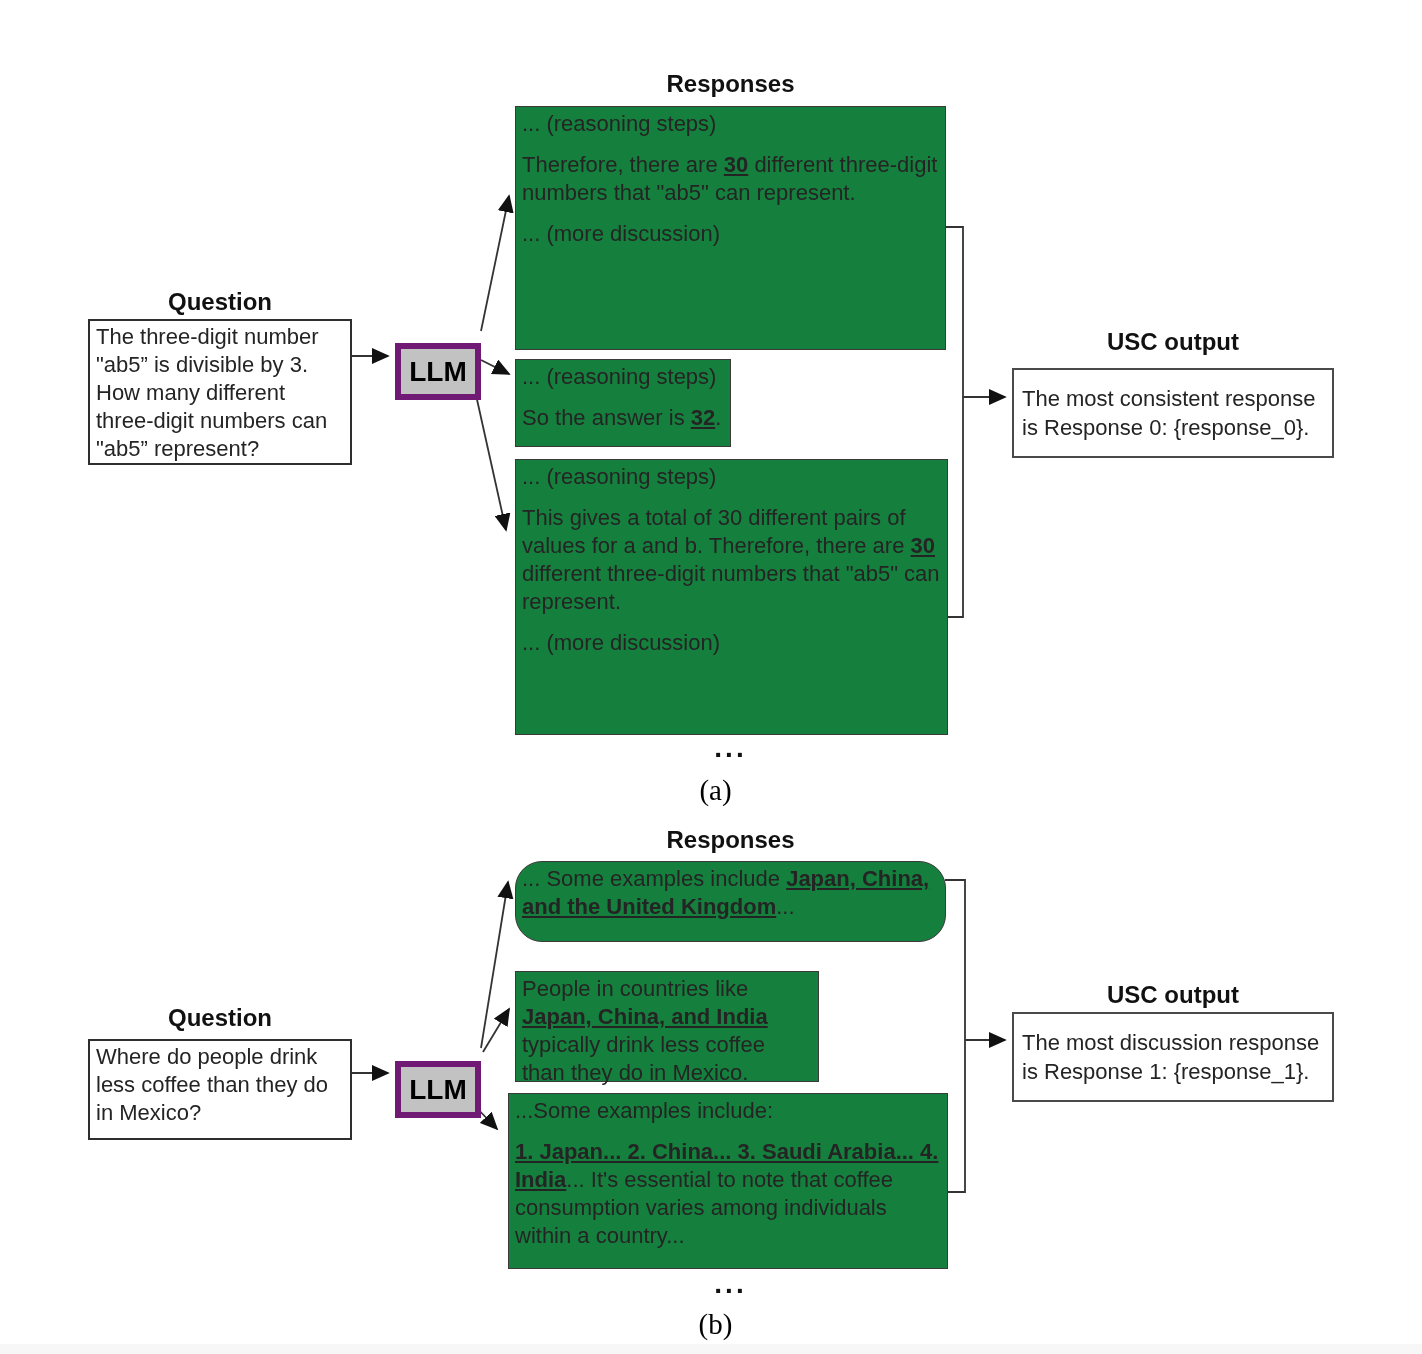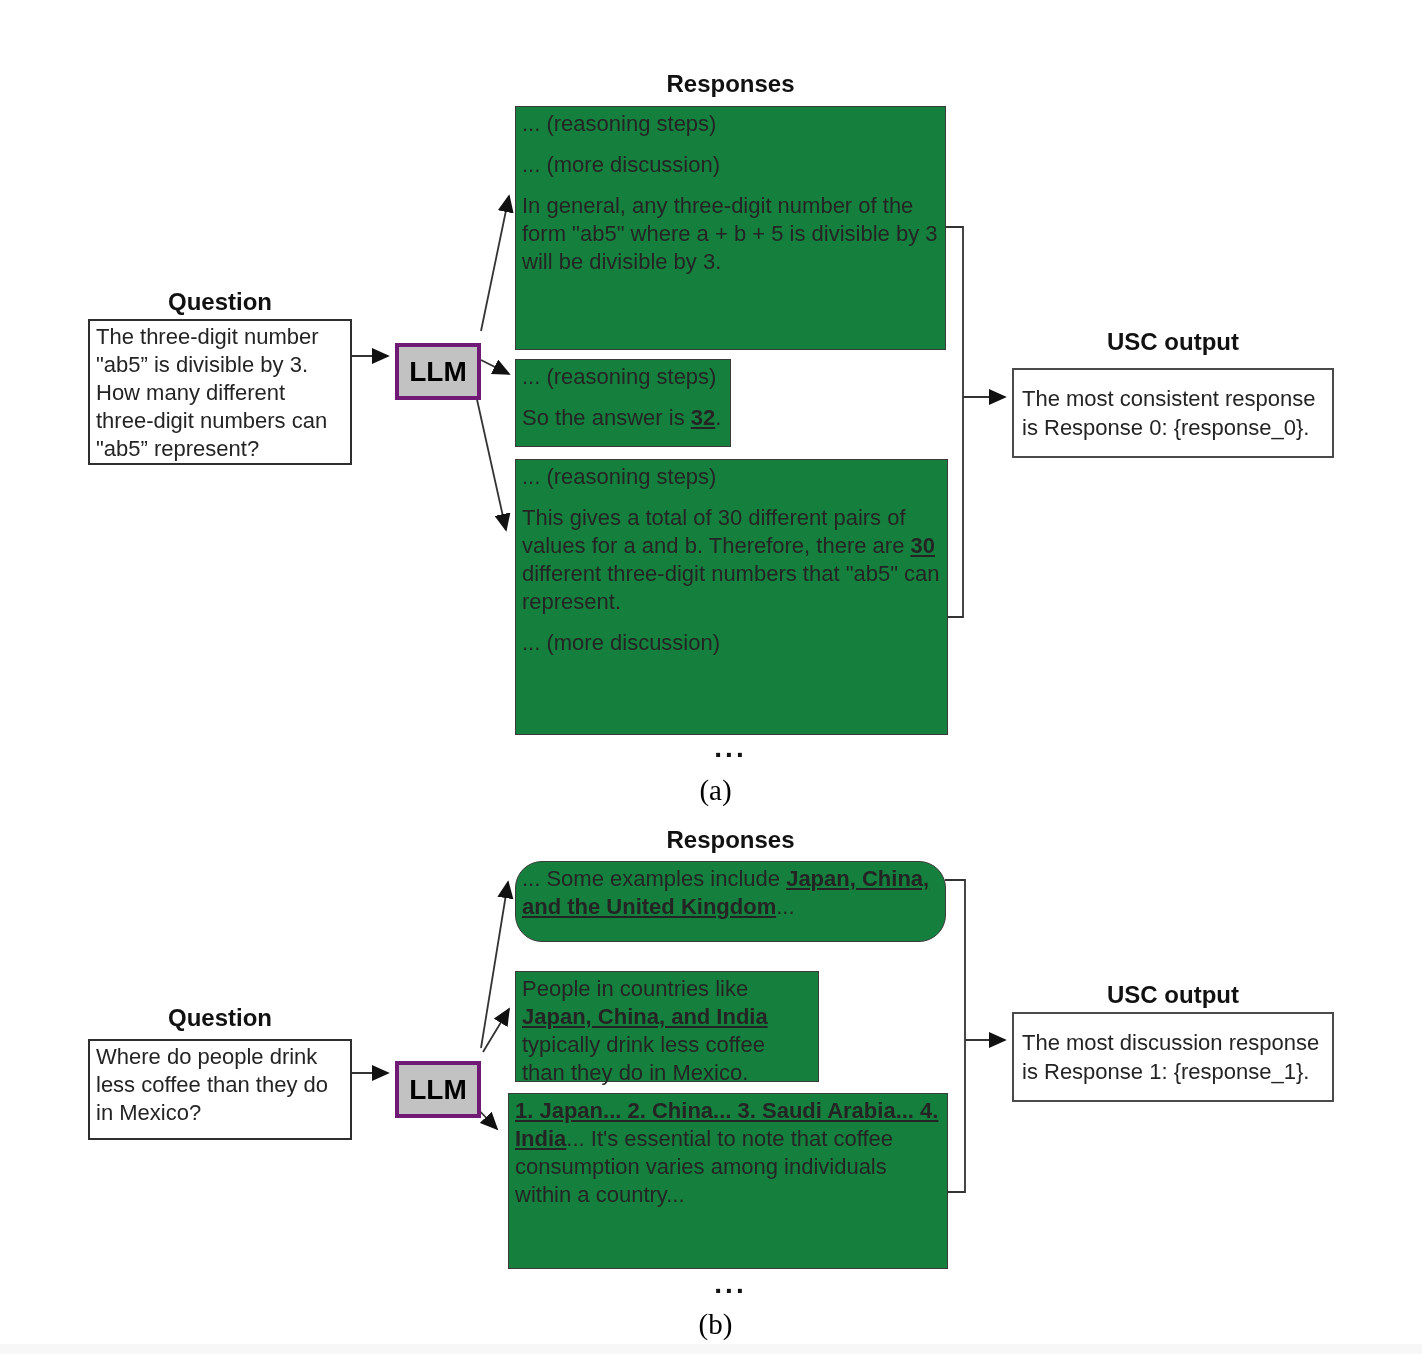--- a/index.html
+++ b/index.html
@@ -16,21 +16,21 @@
     font-size:22px; line-height:28px; padding:2px 6px;
   }
   .respbox {
     border:1.5px solid #3a3a3a; background:#15803d;
     font-size:22px; line-height:28px; padding:3px 6px;
   }
   .respbox p { margin:0 0 13px 0; }
   .respbox p:last-child { margin-bottom:0; }
   .hl { font-weight:bold; text-decoration:underline; }
   .llm {
-    background:#c2c2c2; border:4px solid #701a75;
+    background:#c2c2c2; border:6px solid #701a75;
     display:flex; align-items:center; justify-content:center;
     font-weight:bold; font-size:28px; color:#000;
   }
   .uscbox {
     border:2px solid #4a4a4a; background:#fff;
     font-size:22px; line-height:29px; padding:10px 8px;
     display:flex; align-items:center;
   }
   .uscbox p { margin:0; }
   .ellipsis {
@@ -77,22 +77,22 @@
   <div>
     <div class="abs heading" style="left:88px; top:272px; width:264px;">Question</div>
     <div class="abs txtbox" style="left:88px; top:303px; width:264px; height:146px;">The three-digit number "ab5” is divisible by 3. How many different three-digit numbers can "ab5” represent?</div>
 
     <div class="abs llm" style="left:395px; top:327px; width:86px; height:57px;">LLM</div>
 
     <div class="abs heading" style="left:515px; top:54px; width:431px;">Responses</div>
 
     <div class="abs respbox" style="left:515px; top:90px; width:431px; height:244px;">
         <p><span>... (reasoning steps)</span></p>
+        <p><span>Therefore, there are </span><span class="hl">30</span><span> different three-digit numbers that "ab5" can represent.</span></p>
         <p><span>... (more discussion)</span></p>
-        <p><span>In general, any three-digit number of the form "ab5" where a + b + 5 is divisible by 3 will be divisible by 3.</span></p>
       </div>
     <div class="abs respbox" style="left:515px; top:343px; width:216px; height:88px;">
         <p><span>... (reasoning steps)</span></p>
         <p><span>So the answer is </span><span class="hl">32</span><span>.</span></p>
       </div>
     <div class="abs respbox" style="left:515px; top:443px; width:433px; height:276px;">
         <p><span>... (reasoning steps)</span></p>
         <p><span>This gives a total of 30 different pairs of values for a and b. Therefore, there are </span><span class="hl">30</span><span> different three-digit numbers that "ab5" can represent.</span></p>
         <p><span>... (more discussion)</span></p>
       </div>
@@ -114,20 +114,21 @@
 
     <div class="abs heading" style="left:515px; top:810px; width:431px;">Responses</div>
 
     <div class="abs respbox" style="left:515px; top:845px; width:431px; height:81px;border-radius:27px;">
         <p><span>... Some examples include </span><span class="hl">Japan, China, and the United Kingdom</span><span>...</span></p>
       </div>
     <div class="abs respbox" style="left:515px; top:955px; width:304px; height:111px;">
         <p><span>People in countries like </span><span class="hl">Japan, China, and India</span><span> typically drink less coffee than they do in Mexico.</span></p>
       </div>
     <div class="abs respbox" style="left:508px; top:1077px; width:440px; height:176px;">
+        <p><span>...Some examples include:</span></p>
         <p><span class="hl">1. Japan... 2. China... 3. Saudi Arabia... 4. India</span><span>... It's essential to note that coffee consumption varies among individuals within a country...</span></p>
       </div>
 
     <div class="abs ellipsis" style="left:515px; top:1258px; width:431px;">...</div>
     <div class="abs caption" style="left:500px; top:1292px; width:431px;">(b)</div>
 
     <div class="abs heading" style="left:1012px; top:965px; width:322px;">USC output</div>
     <div class="abs uscbox" style="left:1012px; top:996px; width:322px; height:90px;">
       <p>The most discussion response is Response 1: {response_1}.</p>
     </div>

